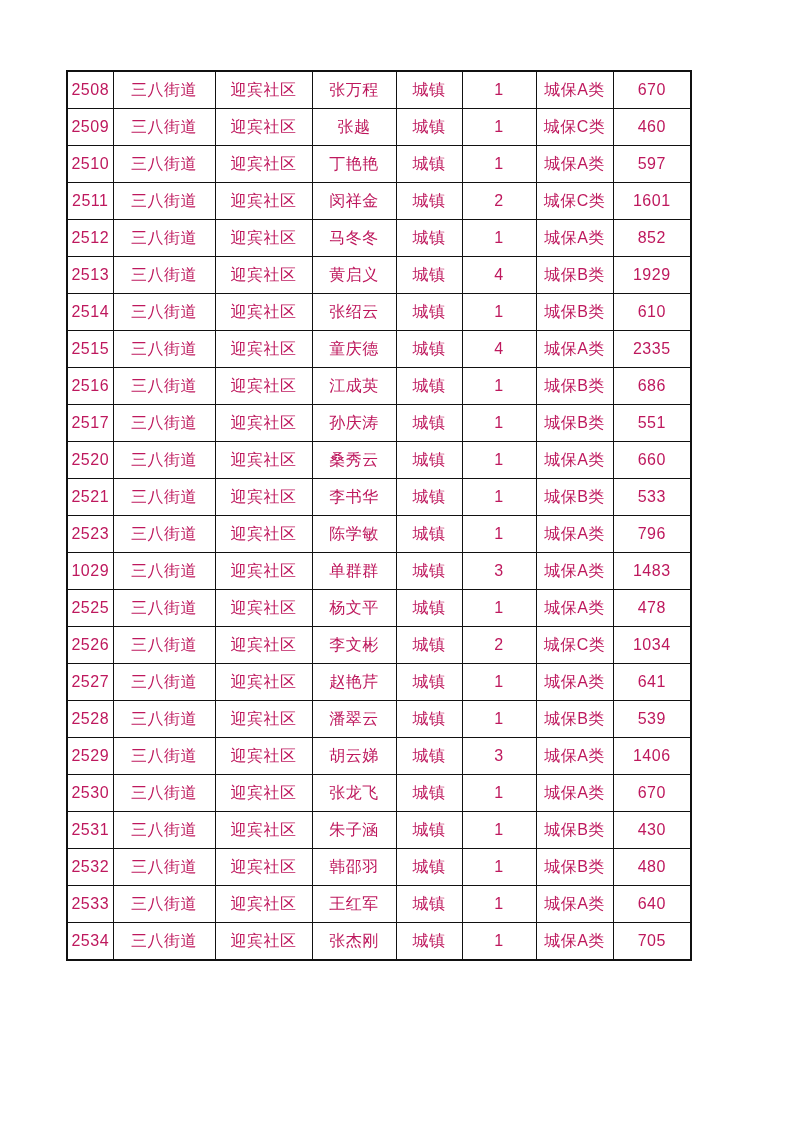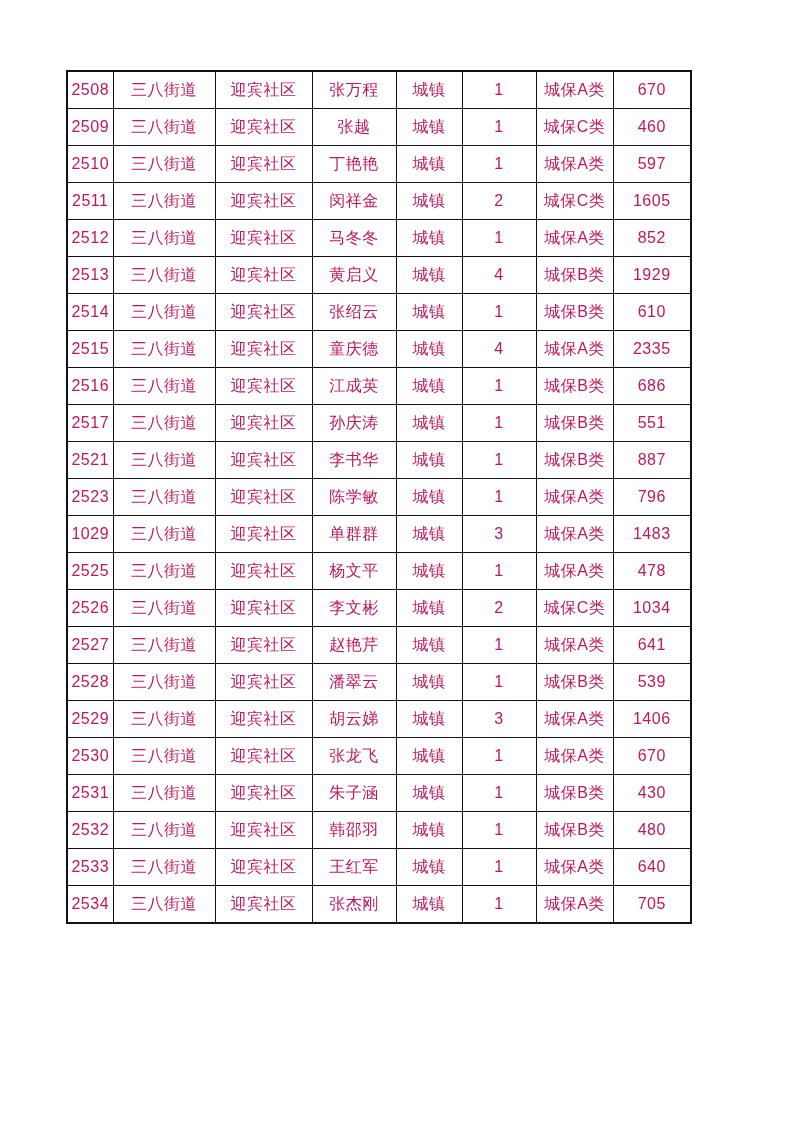--- a/index.html
+++ b/index.html
@@ -93,21 +93,21 @@
           <td>597</td>
         </tr>
         <tr>
           <td>2511</td>
           <td>三八街道</td>
           <td>迎宾社区</td>
           <td>闵祥金</td>
           <td>城镇</td>
           <td>2</td>
           <td>城保C类</td>
-          <td>1605</td>
+          <td>1601</td>
         </tr>
         <tr>
           <td>2512</td>
           <td>三八街道</td>
           <td>迎宾社区</td>
           <td>马冬冬</td>
           <td>城镇</td>
           <td>1</td>
           <td>城保A类</td>
           <td>852</td>
@@ -156,28 +156,38 @@
           <td>2517</td>
           <td>三八街道</td>
           <td>迎宾社区</td>
           <td>孙庆涛</td>
           <td>城镇</td>
           <td>1</td>
           <td>城保B类</td>
           <td>551</td>
         </tr>
         <tr>
+          <td>2520</td>
+          <td>三八街道</td>
+          <td>迎宾社区</td>
+          <td>桑秀云</td>
+          <td>城镇</td>
+          <td>1</td>
+          <td>城保A类</td>
+          <td>660</td>
+        </tr>
+        <tr>
           <td>2521</td>
           <td>三八街道</td>
           <td>迎宾社区</td>
           <td>李书华</td>
           <td>城镇</td>
           <td>1</td>
           <td>城保B类</td>
-          <td>887</td>
+          <td>533</td>
         </tr>
         <tr>
           <td>2523</td>
           <td>三八街道</td>
           <td>迎宾社区</td>
           <td>陈学敏</td>
           <td>城镇</td>
           <td>1</td>
           <td>城保A类</td>
           <td>796</td>

